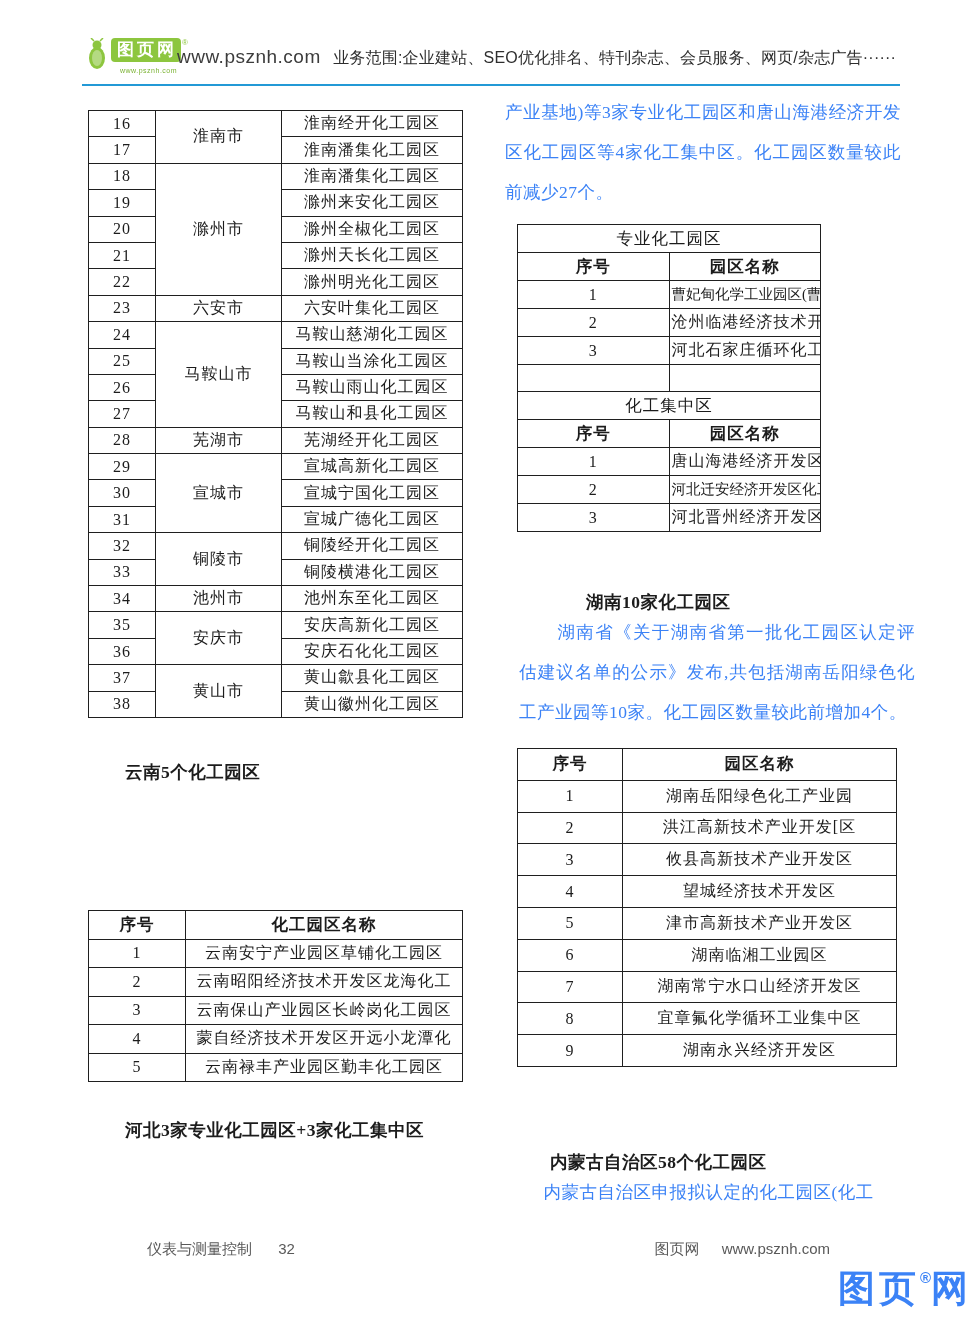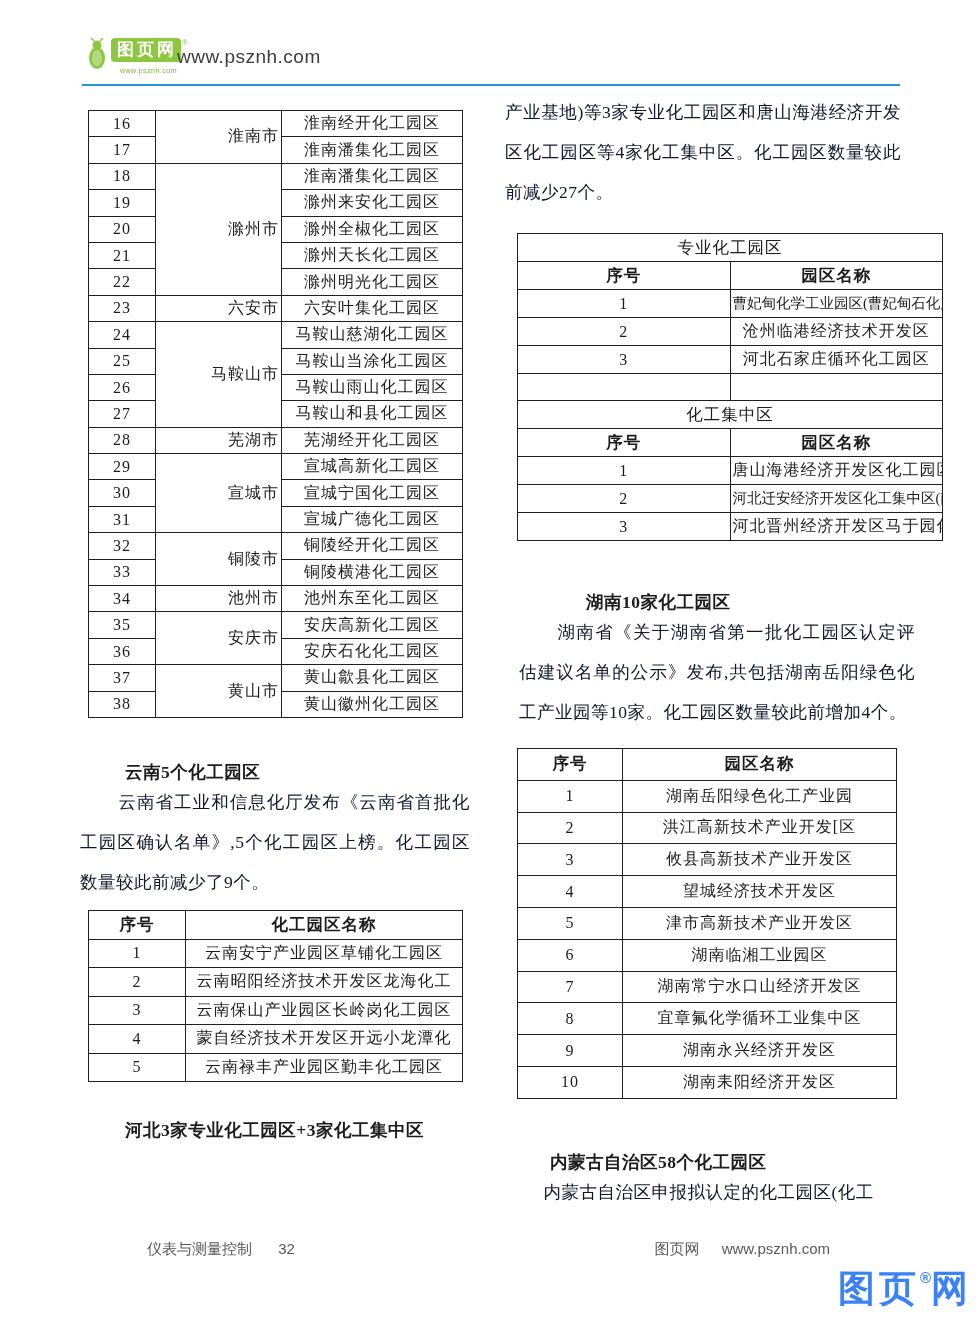--- a/index.html
+++ b/index.html
@@ -23,38 +23,38 @@
   table.doc td{border:1px solid #1f1f1f;text-align:center;vertical-align:middle;
                font-size:16px;letter-spacing:1px;padding:0 2px;white-space:nowrap;overflow:hidden;}
   table.doc td.h{font-weight:bold;font-size:16.5px;}
   table.doc td.title{font-size:16.5px;}
   table.doc td.sm{font-size:14.5px;letter-spacing:0;}
   table.doc td.empty{height:26px;}
 
   .anhui-table{position:absolute;left:88px;top:110px;width:375px;}
   .anhui-table td{height:25.4px;}
   .anhui-table .c1{width:62px;}
-  .anhui-table .c2{width:121px;text-align:right;}
+  .anhui-table .c2{width:121px;}
 
   .yunnan-table{position:absolute;left:88px;top:910px;width:375px;}
   .yunnan-table td{height:27.5px;}
   .yunnan-table .c1{width:92px;}
 
-  .hebei-table{position:absolute;left:517px;top:233px;width:426px;}
+  .hebei-table{position:absolute;left:517px;top:224px;width:304px;}
   .hebei-table td{height:27px;}
   .hebei-table .c1{width:73px;}
 
   .hunan-table{position:absolute;left:517px;top:748px;width:380px;}
   .hunan-table td{height:30.8px;font-size:17px;}
   .hunan-table .c1{width:100px;}
 
   
   .sec-heading{position:absolute;font-weight:bold;font-size:17.5px;letter-spacing:.5px;}
   .para{position:absolute;font-size:17.5px;line-height:40px;text-align:justify;
-        letter-spacing:.5px;color:#0f172a;}
+        letter-spacing:.5px;color:#3b82f6;}
   .indent{text-indent:2.2em;}
 
   
   .footer{position:absolute;left:0;top:1240px;width:980px;height:24px;
           font-family:"Liberation Sans","DejaVu Sans",sans-serif;font-size:15px;color:#595959;text-align:right;}
   .footer-left{position:absolute;left:147px;top:0;}
   .footer-left .pageno{margin-left:22px;}
   .footer-right{position:absolute;right:150px;top:0;margin-left:40px;}
   .footer-right .url{margin-left:18px;}
 
@@ -76,20 +76,21 @@
           <ellipse cx="11" cy="20" rx="5" ry="8" fill="#ffffff" opacity="0.35"></ellipse>
           <circle cx="11" cy="7" r="4.5" fill="#8dc63f"></circle>
           <path d="M8 3 L5 0 M14 3 L17 0" stroke="#8dc63f" stroke-width="1.5" fill="none"></path>
         </svg>
       </span>
       <span class="logo-chars">图页网</span>
       <span class="logo-reg">®</span>
       <span class="logo-sub">www.psznh.com</span>
     </div>
     <span class="header-url">www.psznh.com</span>
+    <span class="header-scope">业务范围:企业建站、SEO优化排名、特刊杂志、会员服务、网页/杂志广告······</span>
   </div>
 
   <table class="doc anhui-table">
     <tbody>
         <tr>
           <td class="c1">16</td>
           <td rowspan="2" class="c2">淮南市</td>
           <td>淮南经开化工园区</td>
         </tr>
         <tr>
@@ -186,21 +187,20 @@
           <td>黄山歙县化工园区</td>
         </tr>
         <tr>
           <td class="c1">38</td>
           <td>黄山徽州化工园区</td>
         </tr>
       </tbody>
   </table>
 
   <div class="sec-heading" style="left:125px;top:760px;">云南5个化工园区</div>
-  <div class="para indent" style="left:80px;top:782px;width:390px;">云南省工业和信息化厅发布《云南省首批化工园区确认名单》,5个化工园区上榜。化工园区数量较此前减少了9个。</div>
 
   <table class="doc yunnan-table">
     <tbody>
         <tr>
           <td class="h c1">序号</td>
           <td class="h">化工园区名称</td>
         </tr>
         <tr>
           <td class="c1">1</td>
           <td>云南安宁产业园区草铺化工园区</td>
@@ -312,24 +312,20 @@
           <td class="c1">7</td>
           <td>湖南常宁水口山经济开发区</td>
         </tr>
         <tr>
           <td class="c1">8</td>
           <td>宜章氟化学循环工业集中区</td>
         </tr>
         <tr>
           <td class="c1">9</td>
           <td>湖南永兴经济开发区</td>
-        </tr>
-        <tr>
-          <td class="c1">10</td>
-          <td>湖南耒阳经济开发区</td>
         </tr>
       </tbody>
   </table>
 
   <div class="sec-heading" style="left:550px;top:1150px;">内蒙古自治区58个化工园区</div>
   <div class="para indent" style="left:505px;top:1172px;width:396px;">内蒙古自治区申报拟认定的化工园区(化工</div>
 
   <div class="footer">
     <div class="footer-left">
       <span>仪表与测量控制</span>

